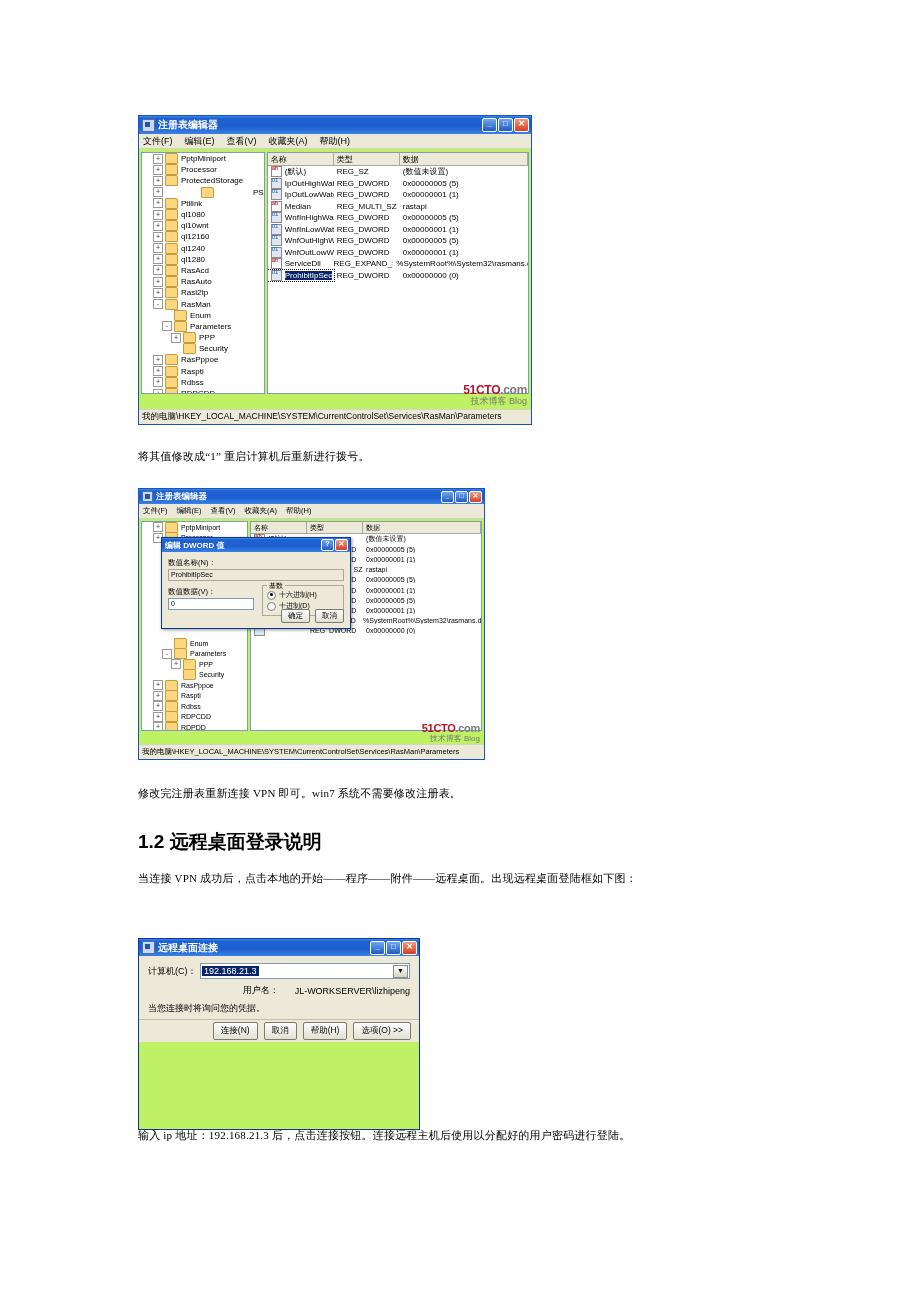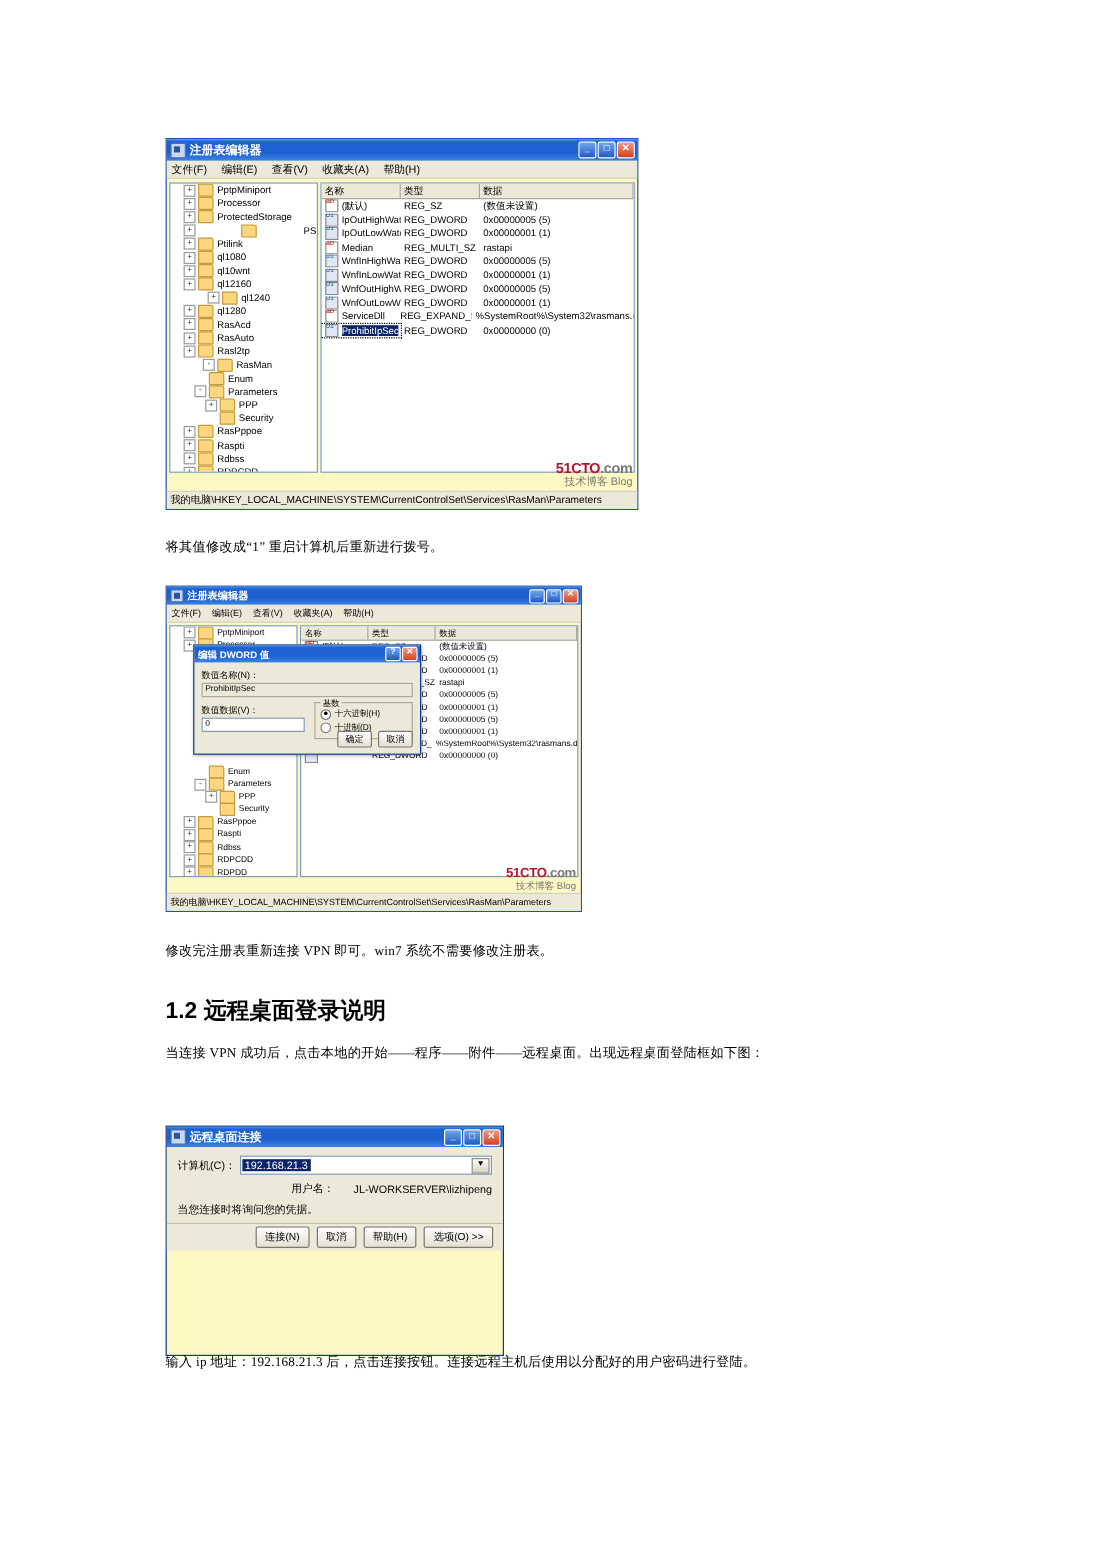--- a/index.html
+++ b/index.html
@@ -36,21 +36,21 @@
   h2.heading {
     font-family: "Liberation Sans", sans-serif;
     font-size: 19px;
     font-weight: bold;
     margin: 26px 0 14px 0;
   }
 
   
   .xp-window {
     border: 1px solid #1c53b8;
-    background: #fef9c3;
+    background: #bef264;
     box-sizing: border-box;
     position: relative;
     font-family: "Liberation Sans", sans-serif;
   }
   .xp-titlebar {
     height: 18px;
     background: linear-gradient(to bottom, #3f8cf3 0%, #1e62d0 12%, #1e5fd0 60%, #3a82e6 100%);
     display: flex;
     align-items: center;
     padding: 0 2px 0 3px;
@@ -485,21 +485,21 @@
           <div class="tree-row" style="padding-left: 11px;">
             <span class="tree-exp">+</span>
             <span class="folder"></span>
             <span class="tree-label">ql10wnt</span>
           </div>
           <div class="tree-row" style="padding-left: 11px;">
             <span class="tree-exp">+</span>
             <span class="folder"></span>
             <span class="tree-label">ql12160</span>
           </div>
-          <div class="tree-row" style="padding-left: 11px; margin-left: 20px;">
+          <div class="tree-row" style="padding-left: 11px;">
             <span class="tree-exp">+</span>
             <span class="folder"></span>
             <span class="tree-label">ql1240</span>
           </div>
           <div class="tree-row" style="padding-left: 11px;">
             <span class="tree-exp">+</span>
             <span class="folder"></span>
             <span class="tree-label">ql1280</span>
           </div>
           <div class="tree-row" style="padding-left: 11px;">
@@ -510,21 +510,21 @@
           <div class="tree-row" style="padding-left: 11px;">
             <span class="tree-exp">+</span>
             <span class="folder"></span>
             <span class="tree-label">RasAuto</span>
           </div>
           <div class="tree-row" style="padding-left: 11px;">
             <span class="tree-exp">+</span>
             <span class="folder"></span>
             <span class="tree-label">Rasl2tp</span>
           </div>
-          <div class="tree-row" style="padding-left: 27px;">
+          <div class="tree-row" style="padding-left: 11px;">
             <span class="tree-exp">-</span>
             <span class="folder"></span>
             <span class="tree-label">RasMan</span>
           </div>
           <div class="tree-row" style="padding-left: 20px;">
             <span class="tree-exp blank"></span>
             <span class="folder"></span>
             <span class="tree-label">Enum</span>
           </div>
           <div class="tree-row" style="padding-left: 20px;">

